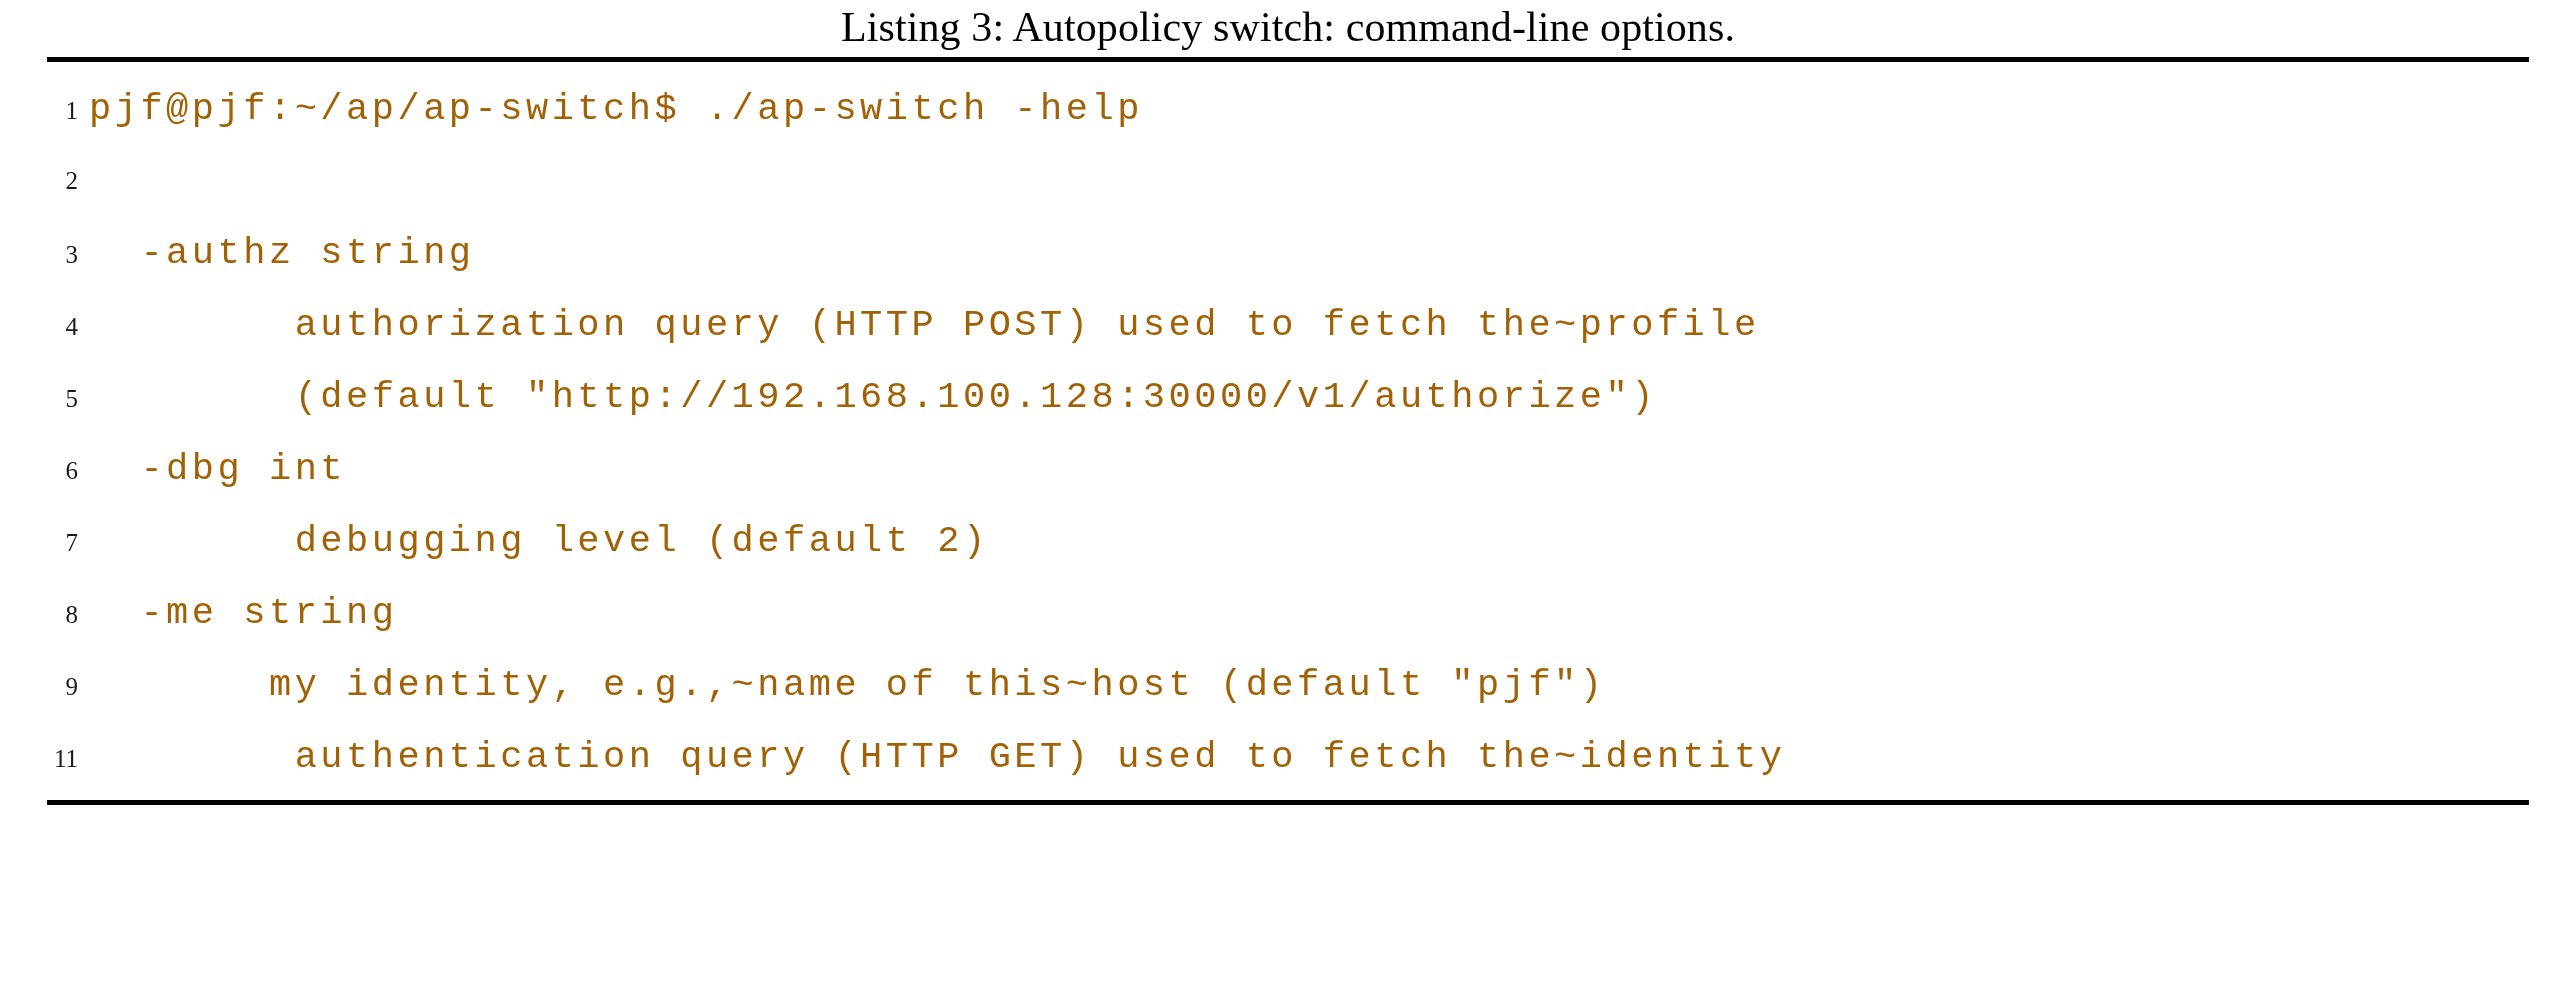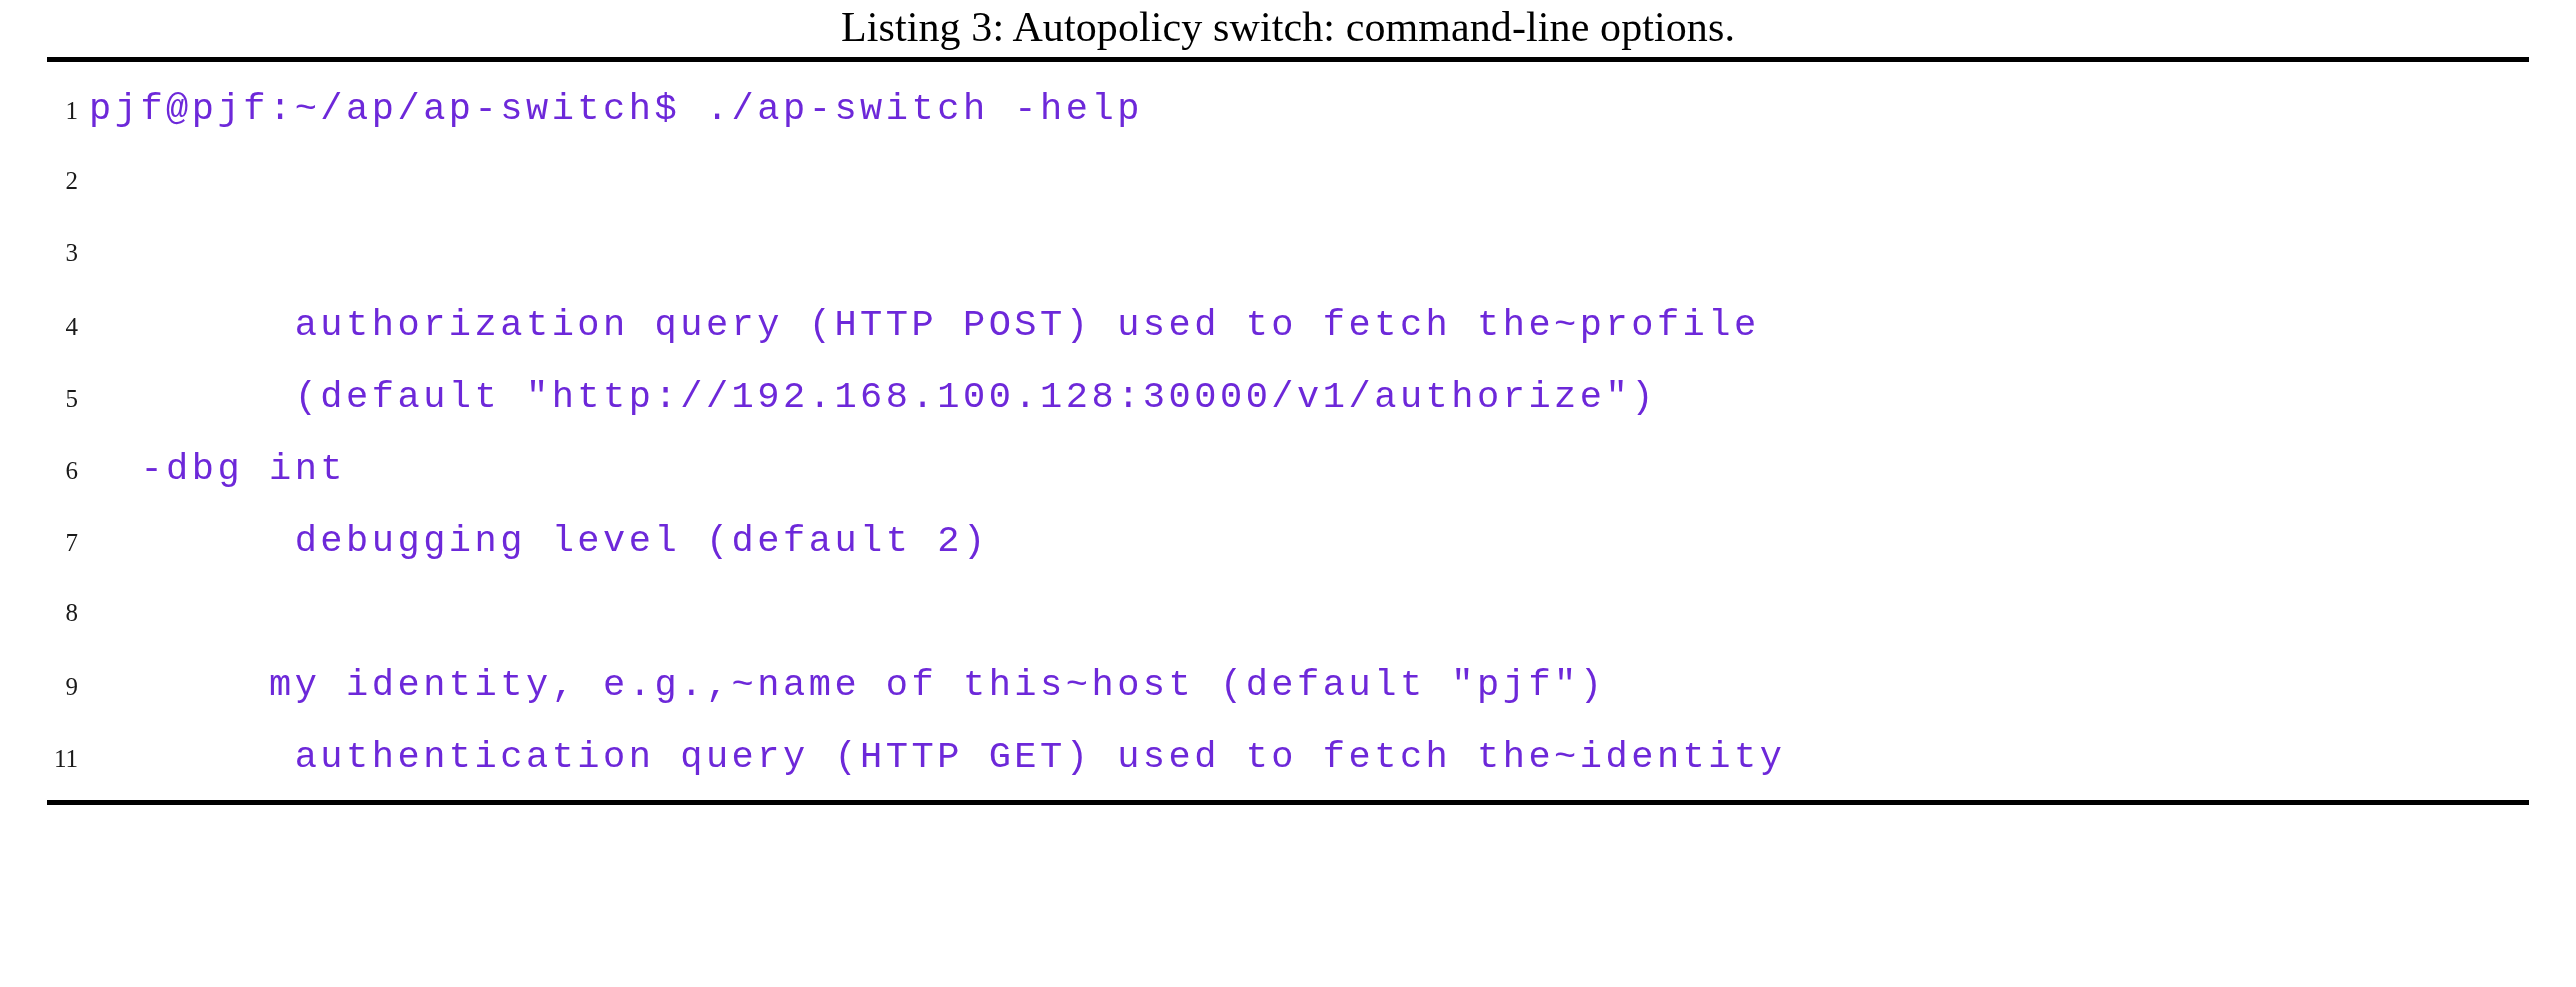--- a/index.html
+++ b/index.html
@@ -71,21 +71,21 @@
     padding-right: 11px;
     box-sizing: border-box;
     user-select: none;
   }
 
   .line-code {
     font-family: "Liberation Mono", monospace;
     font-size: 37px;
     letter-spacing: 3.5px;
     white-space: pre;
-    color: #6d28d9;
+    color: #a16207;
   }
 </style>
 </head>
 <body>
 
 <div class="listing-figure">
 
   <div class="caption">Listing 3: Autopolicy switch: command-line options.</div>
 
   <div class="rule rule-top"></div>
@@ -96,20 +96,21 @@
       <span class="line-number">1</span>
       <span class="line-code">pjf@pjf:~/ap/ap-switch$ ./ap-switch -help</span>
     </div>
 
     <div class="code-line">
       <span class="line-number">2</span>
     </div>
 
     <div class="code-line">
       <span class="line-number">3</span>
+      <span class="line-code">  -authz string</span>
     </div>
 
     <div class="code-line">
       <span class="line-number">4</span>
       <span class="line-code">        authorization query (HTTP POST) used to fetch the~profile</span>
     </div>
 
     <div class="code-line">
       <span class="line-number">5</span>
       <span class="line-code">        (default "http://192.168.100.128:30000/v1/authorize")</span>
@@ -120,20 +121,21 @@
       <span class="line-code">  -dbg int</span>
     </div>
 
     <div class="code-line">
       <span class="line-number">7</span>
       <span class="line-code">        debugging level (default 2)</span>
     </div>
 
     <div class="code-line">
       <span class="line-number">8</span>
+      <span class="line-code">  -me string</span>
     </div>
 
     <div class="code-line">
       <span class="line-number">9</span>
       <span class="line-code">       my identity, e.g.,~name of this~host (default "pjf")</span>
     </div>
 
 
     <div class="code-line">
       <span class="line-number">11</span>

